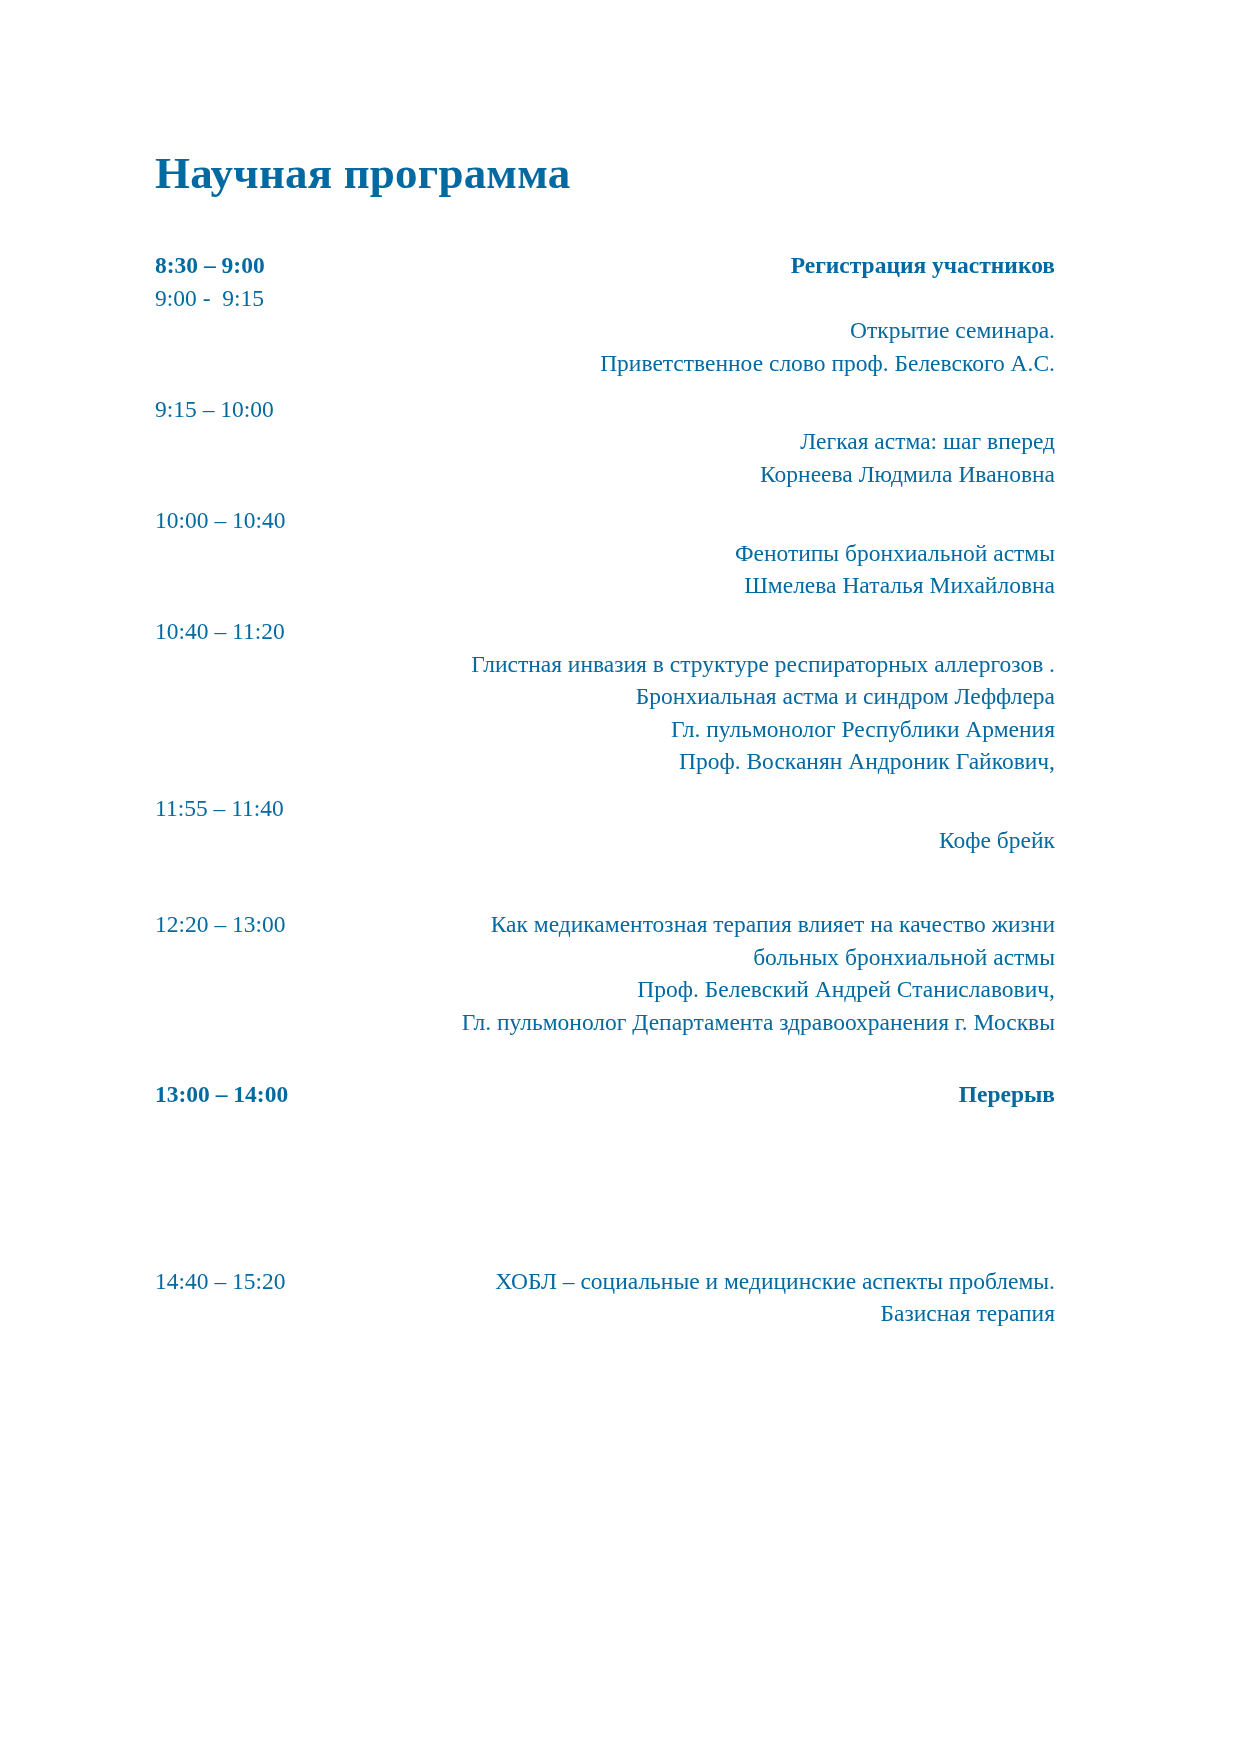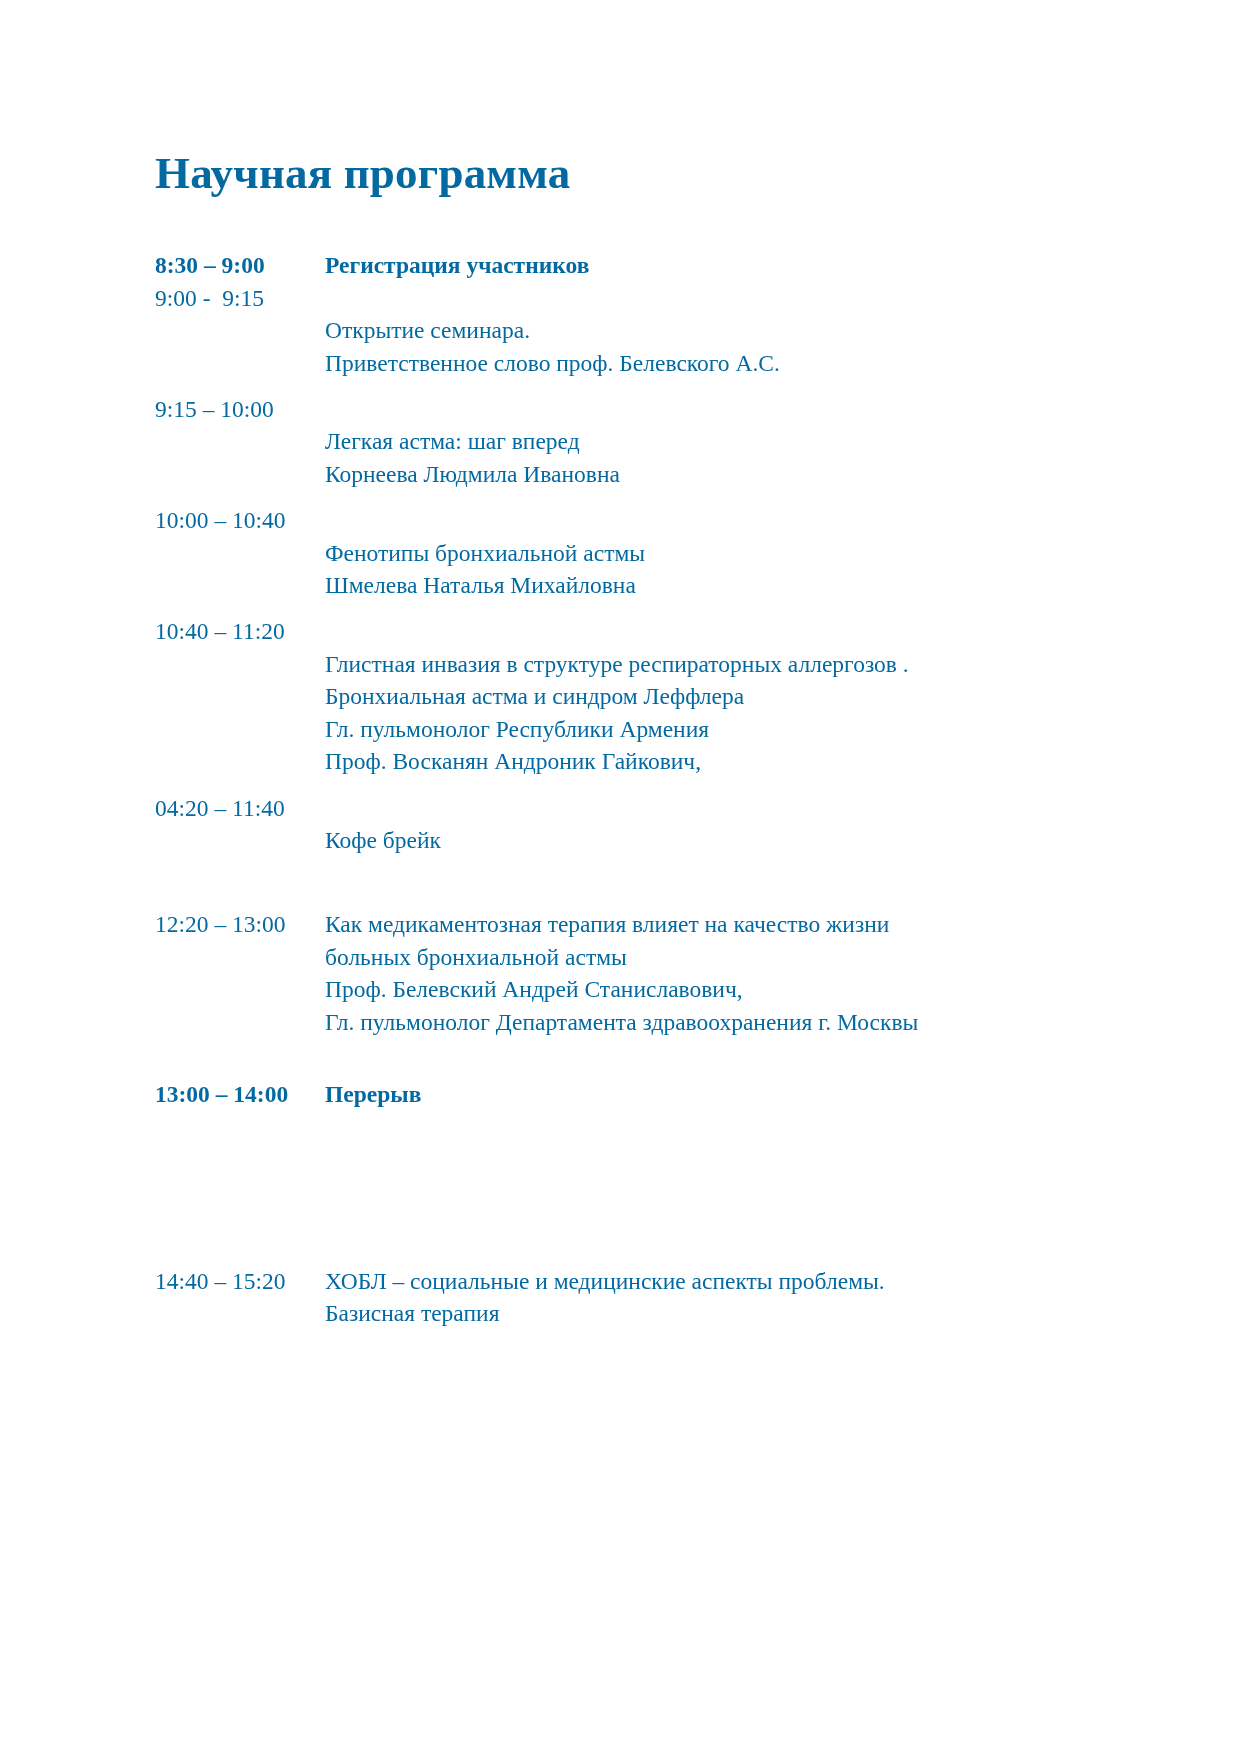--- a/index.html
+++ b/index.html
@@ -52,20 +52,21 @@
     flex: 1 1 auto;
     white-space: pre-wrap;
   }
   .row.bold .time,
   .row.bold .desc {
     font-weight: bold;
   }
   .desc-line {
     display: block;
     white-space: pre;
+    text-align: right;
   }
   .spacer-sm { height: 14px; }
   .spacer-md { height: 26px; }
   .spacer-lg { height: 40px; }
   .spacer-xl { height: 128px; }
 </style>
 </head>
 <body>
 
 <div class="page">
@@ -92,21 +93,21 @@
           <div class="time">10:00 – 10:40</div>
           <div class="desc"><span class="desc-line">&nbsp;</span><span class="desc-line">Фенотипы бронхиальной астмы</span><span class="desc-line">Шмелева Наталья Михайловна</span></div>
         </div>
         <div class="spacer-sm"></div>
         <div class="row">
           <div class="time">10:40 – 11:20</div>
           <div class="desc"><span class="desc-line">&nbsp;</span><span class="desc-line">Глистная инвазия в структуре респираторных аллергозов .</span><span class="desc-line">Бронхиальная астма и синдром Леффлера</span><span class="desc-line">Гл. пульмонолог Республики Армения</span><span class="desc-line">Проф. Восканян Андроник Гайкович,</span></div>
         </div>
         <div class="spacer-sm"></div>
         <div class="row">
-          <div class="time">04:20 – 11:40</div>
+          <div class="time">11:55 – 11:40</div>
           <div class="desc"><span class="desc-line">&nbsp;</span><span class="desc-line">Кофе брейк</span></div>
         </div>
         <div class="spacer-md"></div>
         <div class="spacer-md"></div>
         <div class="row">
           <div class="time">12:20 – 13:00</div>
           <div class="desc"><span class="desc-line">Как медикаментозная терапия влияет на качество жизни</span><span class="desc-line">больных бронхиальной астмы</span><span class="desc-line">Проф. Белевский Андрей Станиславович,</span><span class="desc-line">Гл. пульмонолог Департамента здравоохранения г. Москвы</span></div>
         </div>
         <div class="spacer-lg"></div>
         <div class="row bold">

